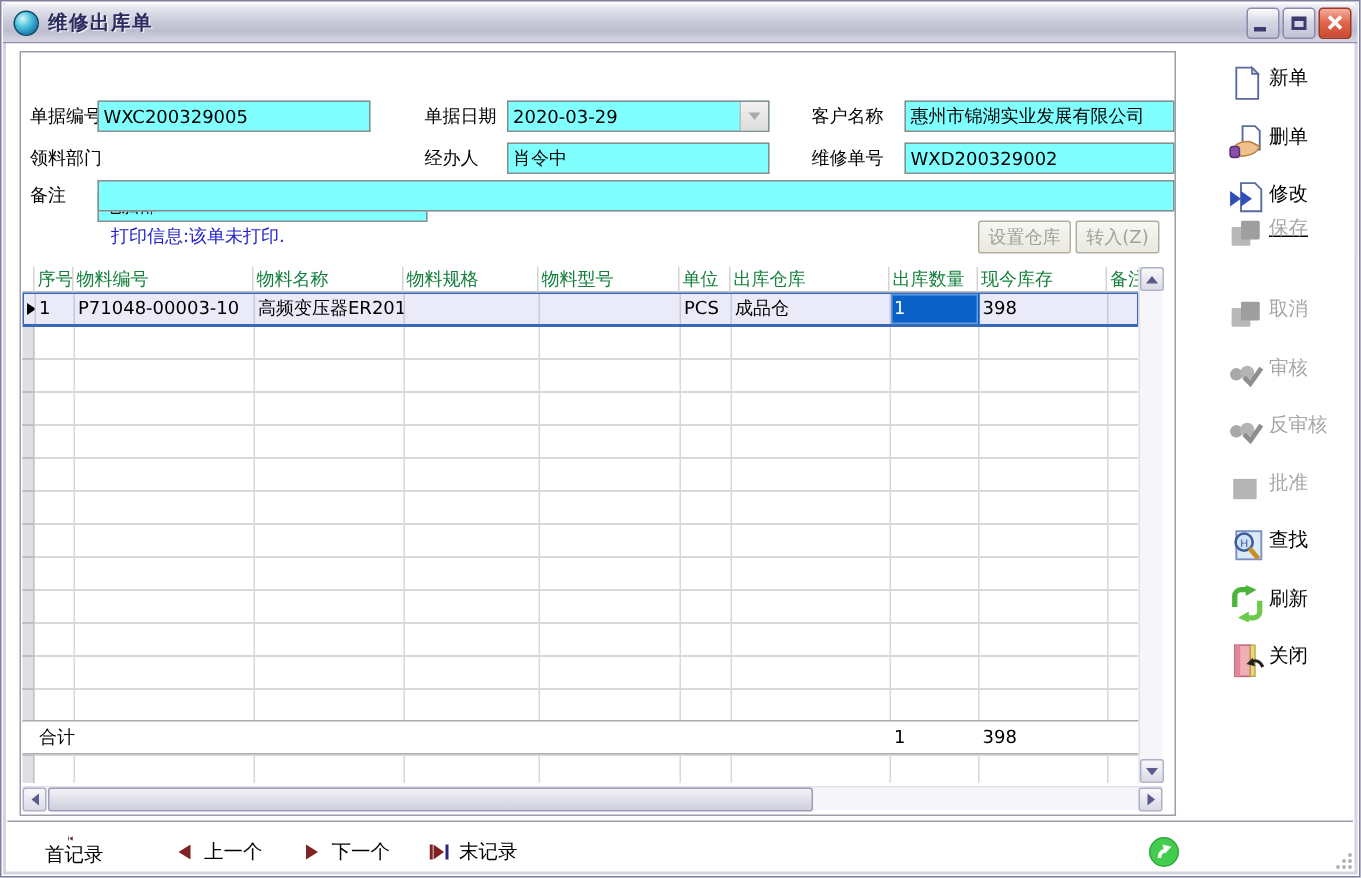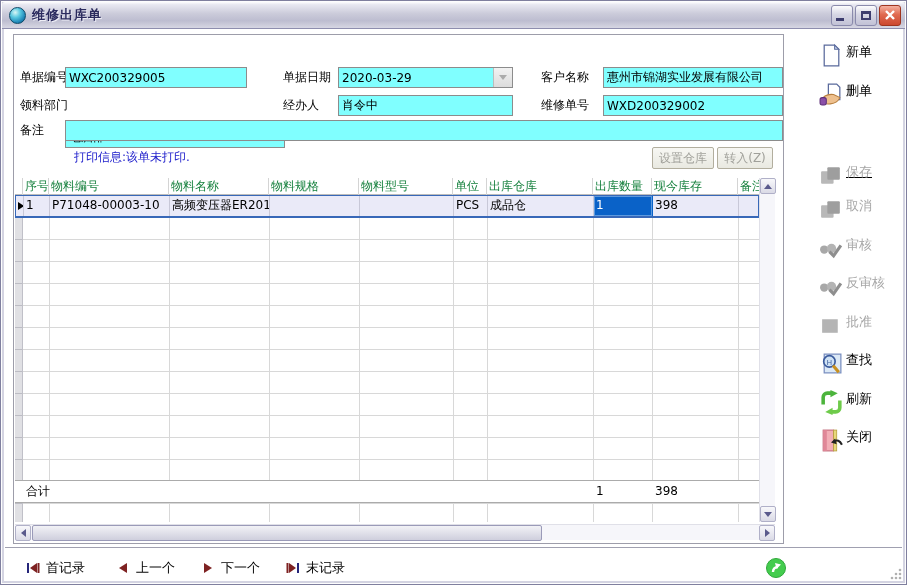--- a/index.html
+++ b/index.html
@@ -261,22 +261,30 @@
 
   <div class="side-btn" style="top:81px;">
     <svg class="side-ic" viewBox="0 0 24 24">
       <path d="M9 2 h8 l3 3 v12 h-11 z" fill="#ffffff" stroke="#5a6a9c" stroke-width="1.2"></path>
       <path d="M2 18 q3 -7 12 -6 l6 3 q-2 5 -9 6 q-6 1 -9 -3 z" fill="#eec08e" stroke="#b88040" stroke-width="1"></path>
       <rect x="1" y="15" width="6" height="7" rx="2" fill="#8a4fa8" stroke="#5e2f78" stroke-width="1"></rect>
     </svg>
     <span class="lbl">删单</span>
   </div>
 
-
-  <div class="side-btn disabled" style="top:162px;text-decoration:underline;">
+  <div class="side-btn" style="top:119px;">
+    <svg class="side-ic" viewBox="0 0 24 24">
+      <path d="M8 2 h9 l4 4 v14 h-13 z" fill="#ffffff" stroke="#5a6a9c" stroke-width="1.2"></path>
+      <polygon points="1,7 8,12 1,17" fill="#2f4fb8"></polygon>
+      <polygon points="8,7 15,12 8,17" fill="#2f4fb8"></polygon>
+    </svg>
+    <span class="lbl">修改</span>
+  </div>
+
+  <div class="side-btn disabled" style="top:142px;text-decoration:underline;">
     <svg class="side-ic" viewBox="0 0 24 24">
       <rect x="2" y="8" width="12" height="12" rx="1" fill="#b8b8b8"></rect>
       <rect x="8" y="4" width="12" height="12" rx="1" fill="#9e9e9e"></rect>
     </svg>
     <span class="lbl">保存</span>
   </div>
 
   <div class="side-btn disabled" style="top:196px;">
     <svg class="side-ic" viewBox="0 0 24 24">
       <rect x="2" y="8" width="12" height="12" rx="1" fill="#b8b8b8"></rect>
@@ -336,21 +344,21 @@
       <rect x="4" y="2" width="3.5" height="20" fill="#e08898"></rect>
       <rect x="14" y="2" width="3" height="20" fill="#e8d87a" stroke="#b8a040" stroke-width="0.8"></rect>
       <path d="M22 16 q-3 -6 -8 -3" stroke="#222222" stroke-width="2" fill="none"></path>
       <polygon points="15.5,10 11.5,14 17,15.5" fill="#222222"></polygon>
     </svg>
     <span class="lbl">关闭</span>
   </div>
 
   <div class="footer-sep"></div>
 
-  <div class="nav-item" style="left:24px;">
+  <div class="nav-item" style="left:24px;flex-direction:column;">
     <svg width="16" height="16" viewBox="0 0 16 16">
       <rect x="2" y="3" width="2" height="10" fill="#26267a"></rect>
       <polygon points="12,3 5,8 12,13" fill="#7e2222"></polygon>
       <rect x="12.5" y="3" width="2" height="10" fill="#7e2222"></rect>
     </svg>
     <span class="nlbl">首记录</span>
   </div>
 
   <div class="nav-item" style="left:114px;">
     <svg width="16" height="16" viewBox="0 0 16 16">

